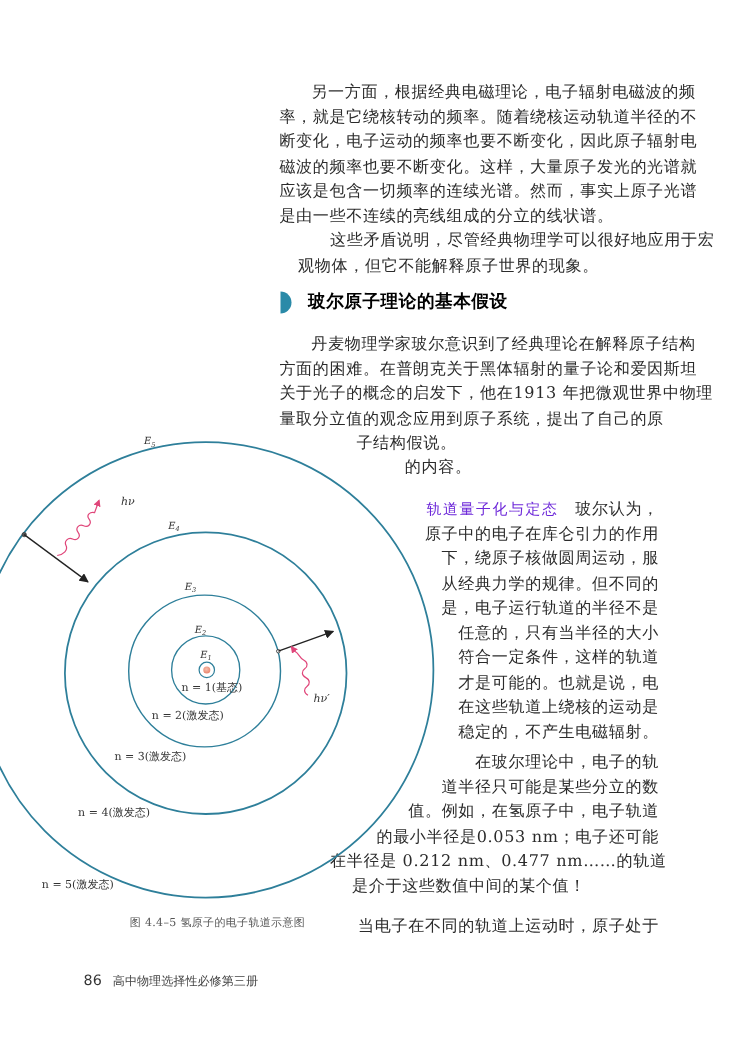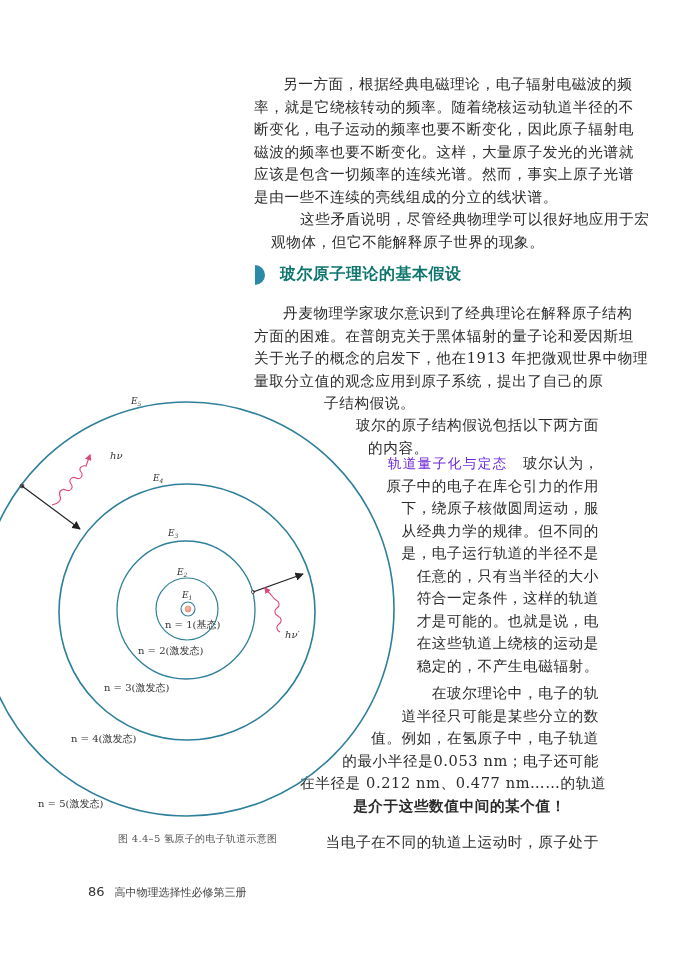--- a/index.html
+++ b/index.html
@@ -3,26 +3,26 @@
 <meta charset="utf-8">
 <style>
   html, body { margin:0; padding:0; background:#ffffff; }
   body { width:680px; height:954px; position:relative; overflow:hidden;
          font-family:"DejaVu Serif","Liberation Serif",serif; color:#2b2b2b; }
   .para { position:absolute; font-size:14.6px; line-height:22.5px; letter-spacing:0.6px; margin:0; }
   .line { display:block; white-space:nowrap; }
   .r { text-align:right; }
   .heading { position:absolute; left:255px; top:264px; display:flex; align-items:center; }
   .heading .marker { width:10px; height:20px; background:#2a8aa8; border-radius:0 10px 10px 0; margin-right:15px; }
-  .heading .title { font-family:"DejaVu Sans","Liberation Sans",sans-serif; font-weight:bold; font-size:16px; color:#0f766e; letter-spacing:0.5px; }
+  .heading .title { font-family:"DejaVu Sans","Liberation Sans",sans-serif; font-weight:bold; font-size:16px; color:#000000; letter-spacing:0.5px; }
   .label-teal { color:#6d28d9; font-family:"DejaVu Sans","Liberation Sans",sans-serif; letter-spacing:1.5px; font-size:13.5px; }
   svg.diagram { position:absolute; left:0; top:380px; }
   .caption { position:absolute; left:118px; top:832px; font-size:10px; color:#555; letter-spacing:0.3px; }
   .caption .fig-no { }
-  .footer { position:absolute; left:88px; top:884px; font-size:11px; color:#444; display:flex; align-items:baseline; }
+  .footer { position:absolute; left:76px; top:884px; font-size:11px; color:#444; display:flex; align-items:baseline; }
   .footer .page-no { font-family:"DejaVu Sans","Liberation Sans",sans-serif; font-size:13px; margin-right:10px; color:#333; }
   .dlabel { font-family:"DejaVu Serif","Liberation Serif",serif; font-style:italic; fill:#333; }
   .dlabel-n { font-family:"DejaVu Serif","Liberation Serif",serif; fill:#333; font-size:10px; }
 </style>
 </head>
 <body>
 
 <div class="para" style="left:254px; top:73px; width:345px;">
   <span class="line" style="padding-left:29px;">另一方面，根据经典电磁理论，电子辐射电磁波的频</span>
   <span class="line">率，就是它绕核转动的频率。随着绕核运动轨道半径的不</span>
@@ -43,21 +43,20 @@
 
 <div class="para" style="left:254px; top:302px; width:345px;">
   <span class="line" style="padding-left:29px;">丹麦物理学家玻尔意识到了经典理论在解释原子结构</span>
   <span class="line">方面的困难。在普朗克关于黑体辐射的量子论和爱因斯坦</span>
   <span class="line">关于光子的概念的启发下，他在1913 年把微观世界中物理</span>
   <span class="line r">量取分立值的观念应用到原子系统，提出了自己的原</span>
   <span class="line" style="padding-left:70px;">子结构假说。</span>
 </div>
 
 <div class="para" style="left:340px; top:414px; width:259px;">
-  <span class="line r">玻尔的原子结构假说包括以下两方面</span>
   <span class="line" style="padding-left:28px;">的内容。</span>
 </div>
 
 <div class="para r" style="left:360px; top:452px; width:239px;">
   <span class="line r">
     <span class="label-teal">轨道量子化与定态</span>
     <span style="margin-left:10px;margin-top:12px;">玻尔认为，</span>
   </span>
   <span class="line r">原子中的电子在库仑引力的作用</span>
   <span class="line r">下，绕原子核做圆周运动，服</span>
@@ -69,21 +68,21 @@
   <span class="line r">在这些轨道上绕核的运动是</span>
   <span class="line r">稳定的，不产生电磁辐射。</span>
 </div>
 
 <div class="para r" style="left:300px; top:682px; width:299px;">
   <span class="line r">在玻尔理论中，电子的轨</span>
   <span class="line r">道半径只可能是某些分立的数</span>
   <span class="line r">值。例如，在氢原子中，电子轨道</span>
   <span class="line r">的最小半径是0.053 nm；电子还可能</span>
   <span class="line r">在半径是 0.212 nm、0.477 nm……的轨道</span>
-  <span class="line" style="text-align:center; padding-left:20px;font-weight:bold;">是介于这些数值中间的某个值！</span>
+  <span class="line" style="text-align:left; padding-left:20px;">是介于这些数值中间的某个值！</span>
 </div>
 
 <div class="para r" style="left:300px; top:831px; width:299px;">
   <span class="line r">当电子在不同的轨道上运动时，原子处于</span>
 </div>
 
 <svg class="diagram" width="400" height="450" viewBox="0 0 400 450">
   <defs>
     <marker id="arrowBlack" viewBox="0 0 10 10" refX="9" refY="5" markerWidth="7" markerHeight="7" orient="auto-start-reverse">
       <path d="M0,0 L10,5 L0,10 z" fill="#222"></path>

